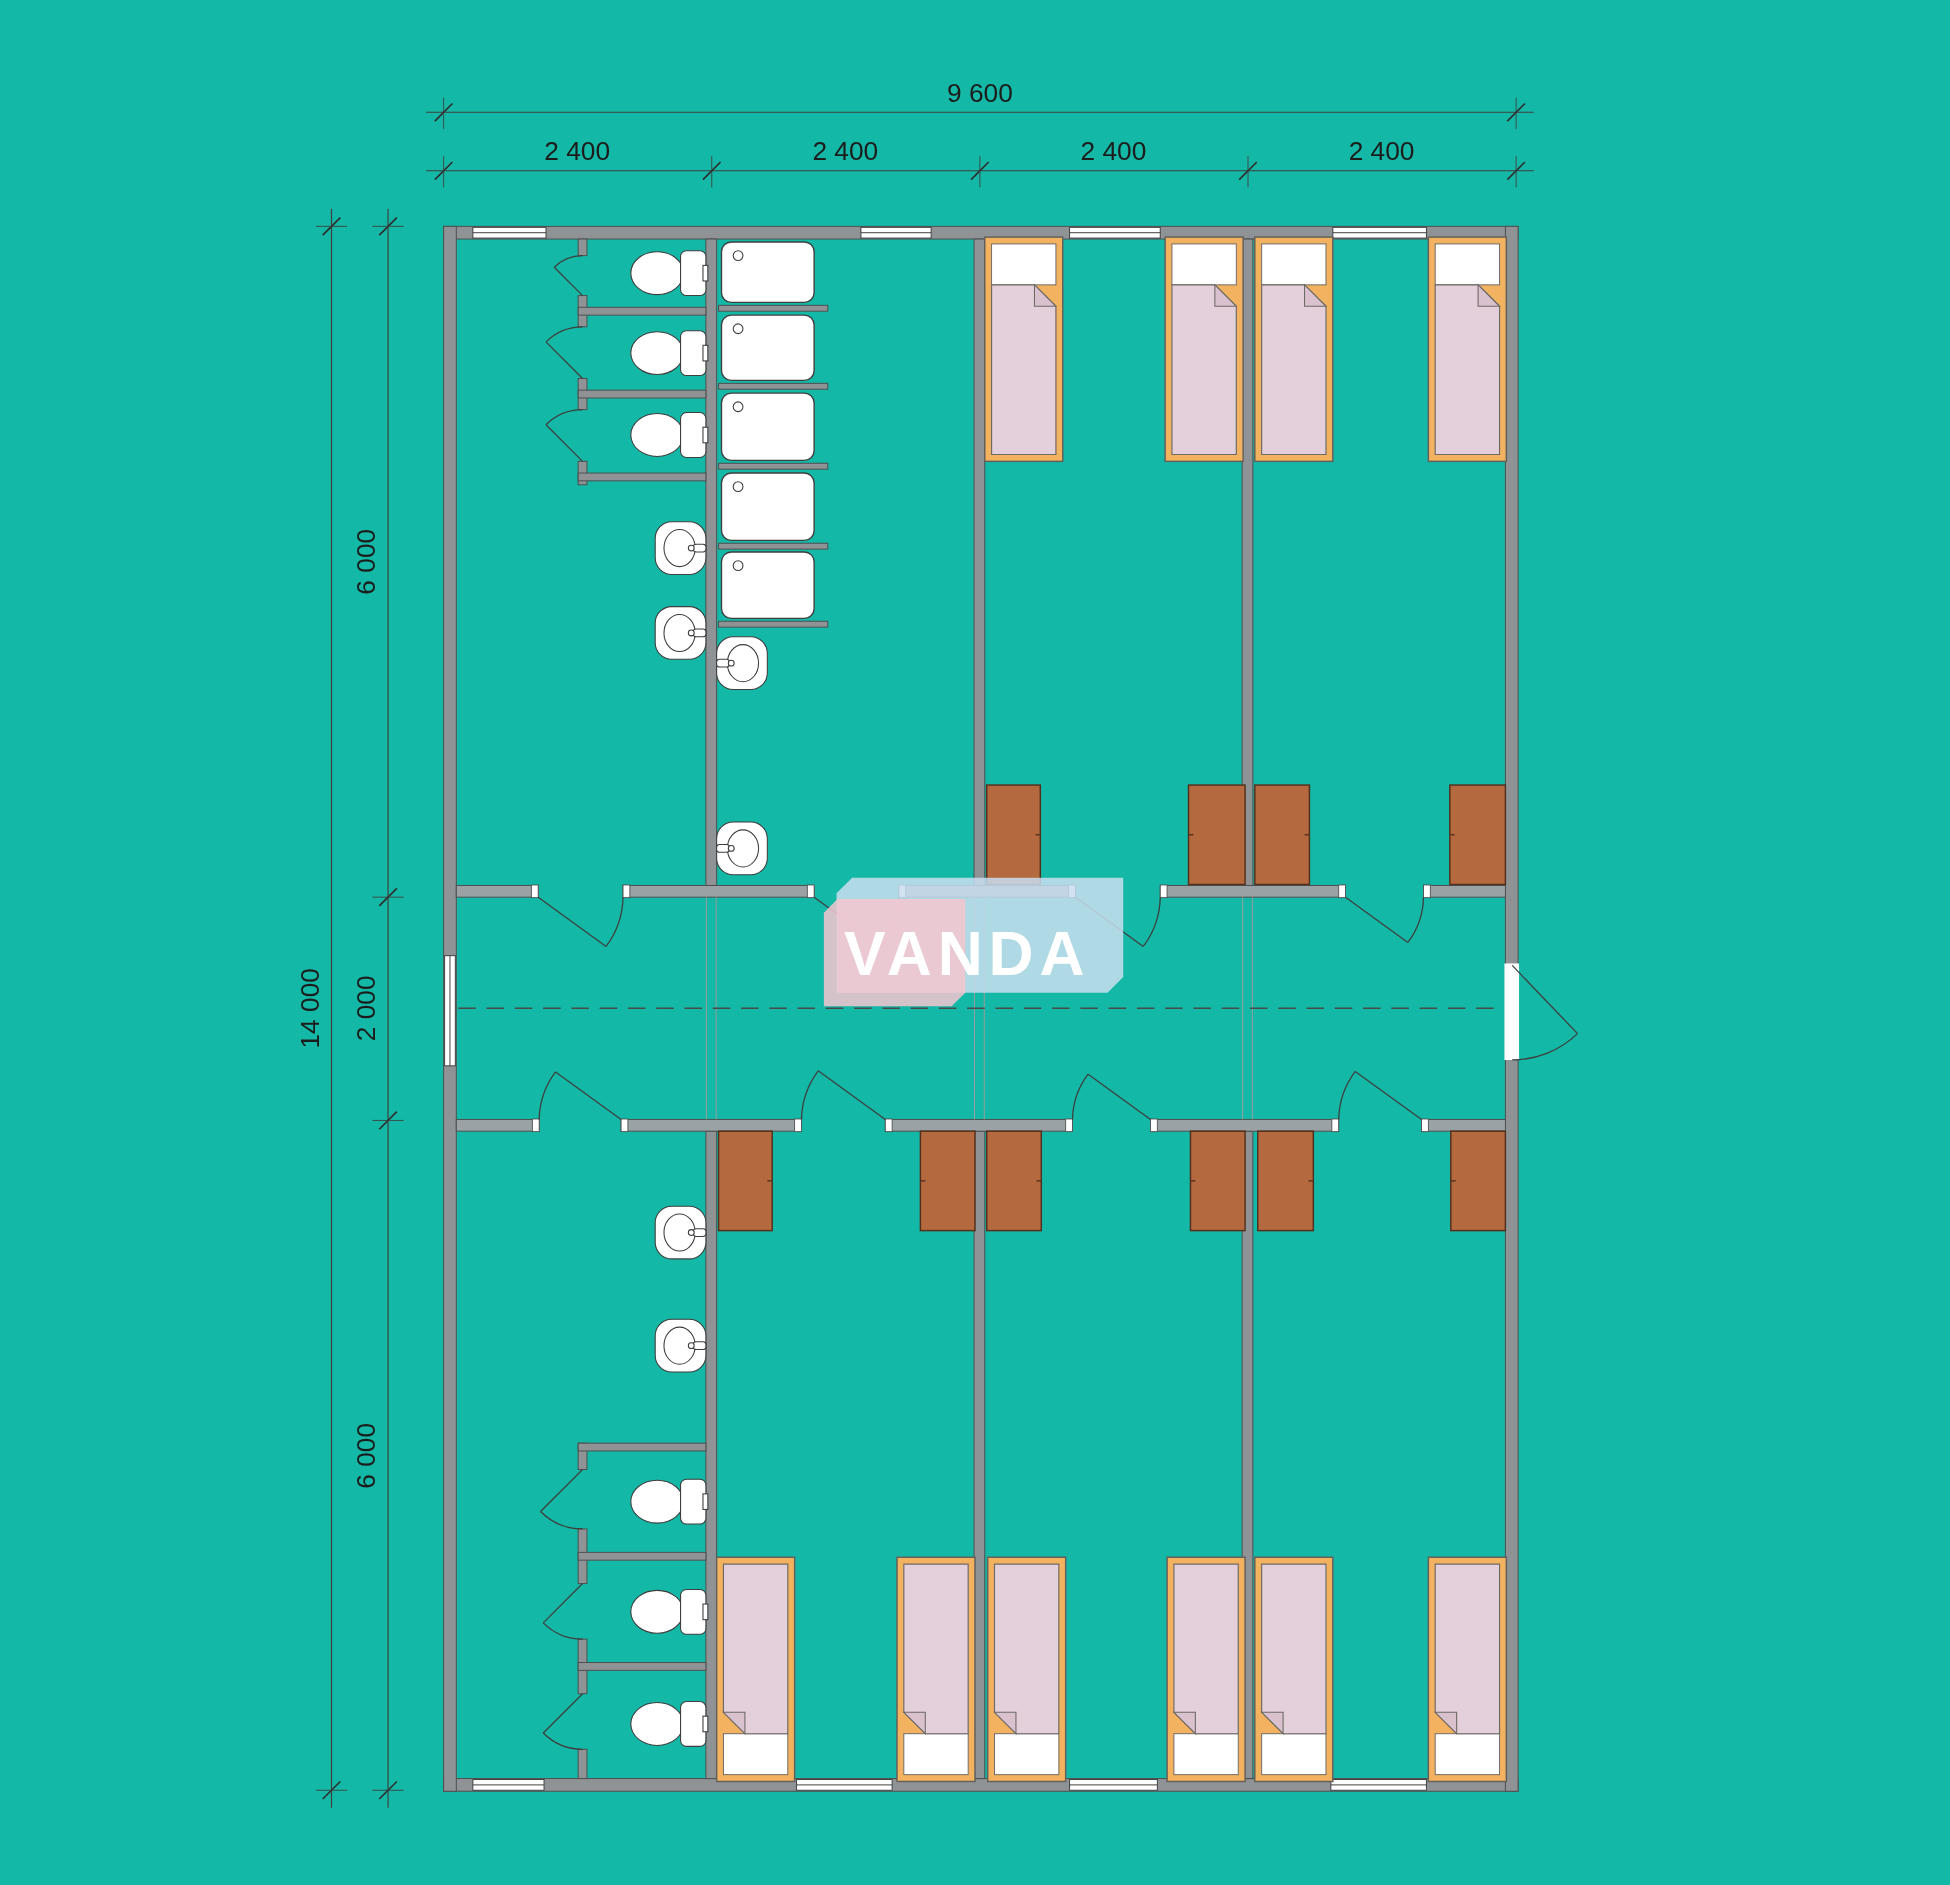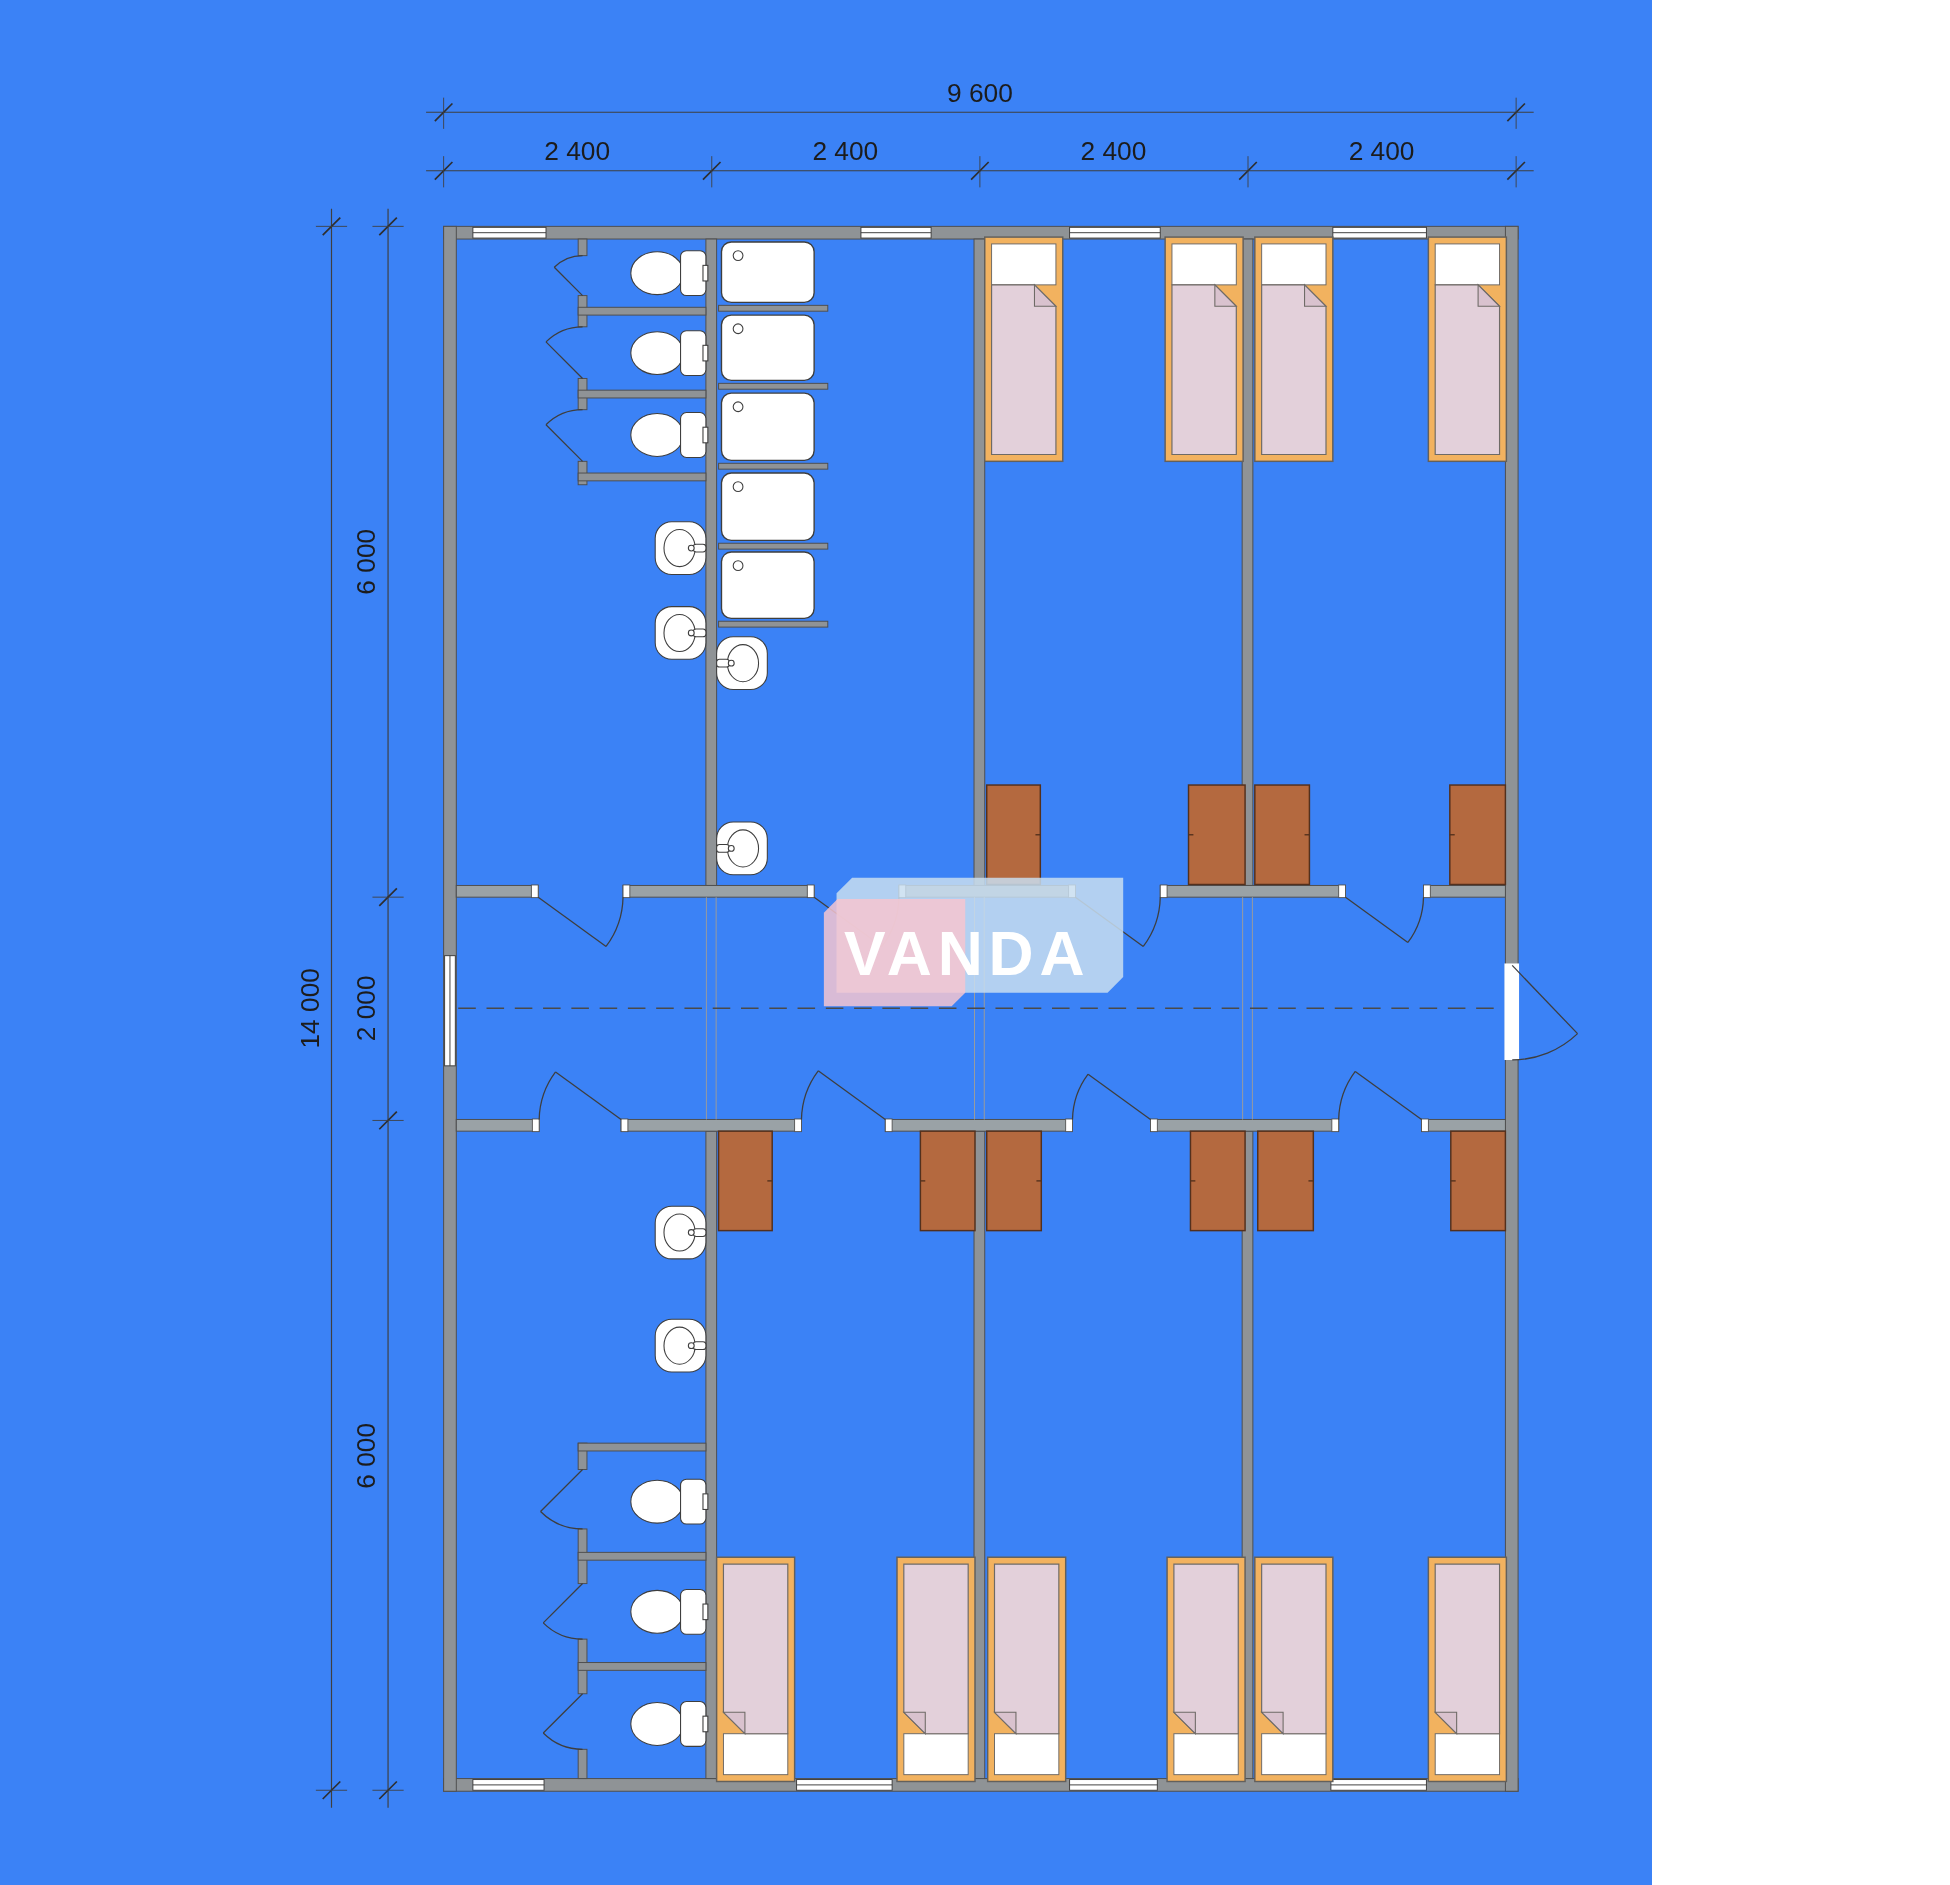--- a/index.html
+++ b/index.html
@@ -1,16 +1,16 @@
 <!DOCTYPE html>
 <html><head>
 <meta charset="utf-8">
 <style>
   html,body{margin:0;padding:0;background:#ffffff;}
-  #stage{position:relative;width:1652px;height:1885px;background:#3b82f6;font-family:"Liberation Sans",sans-serif;}
+  #stage{position:relative;width:1950px;height:1885px;background:#14b8a6;font-family:"Liberation Sans",sans-serif;}
   svg{position:absolute;left:0;top:0;}
   .wall{fill:#8F9396;stroke:#4E4E4E;stroke-width:1;}
   .cwall{fill:#9AA2A6;stroke:#4E4E4E;stroke-width:1;}
   .cap{fill:#ffffff;stroke:#4E4E4E;stroke-width:0.9;}
   .fix{fill:#ffffff;stroke:#3E3E3E;stroke-width:1.4;}
   .fixthin{fill:#ffffff;stroke:#3E3E3E;stroke-width:1.1;}
   .swing{fill:none;stroke:#3E3E3E;stroke-width:1.3;}
   .win{fill:#ffffff;stroke:#3E3E3E;stroke-width:1;}
   .winline{stroke:#3E3E3E;stroke-width:1;}
   .joint{stroke:#9B9B9B;stroke-width:1;}

